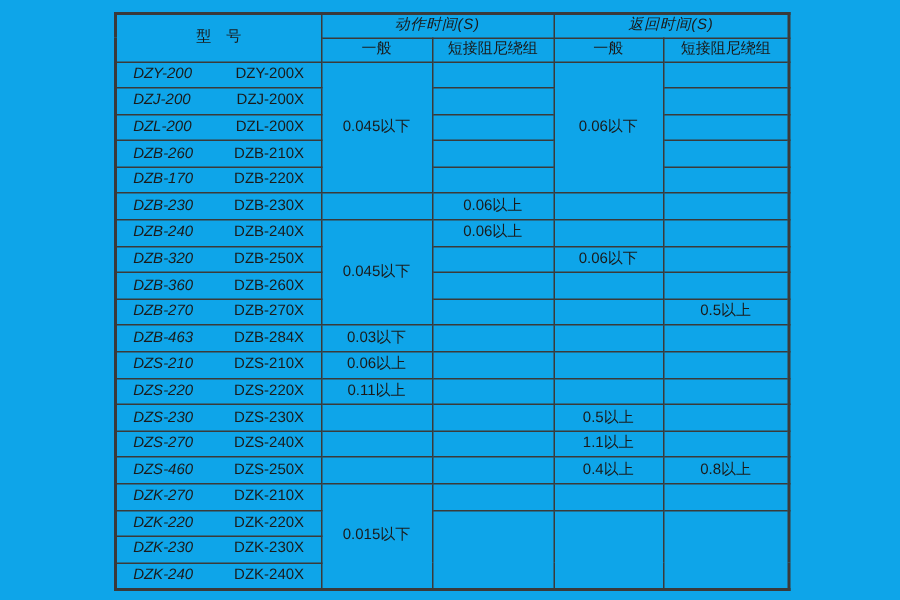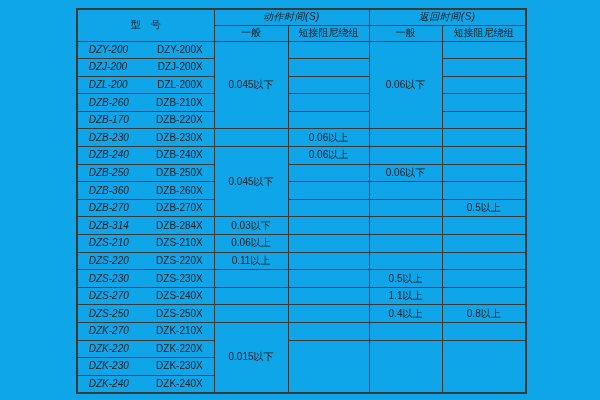--- a/index.html
+++ b/index.html
@@ -148,21 +148,21 @@
             </div>
           </td>
         <td rowspan="4">0.045以下</td>
         <td>0.06以上</td>
         <td></td>
         <td></td>
       </tr>
       <tr>
         <td>
             <div class="model-wrap">
-              <span class="model-a">DZB-250</span>
+              <span class="model-a">DZB-320</span>
               <span class="model-b">DZB-250X</span>
             </div>
           </td>
         <td></td>
         <td>0.06以下</td>
         <td></td>
       </tr>
       <tr>
         <td>
             <div class="model-wrap">
@@ -181,21 +181,21 @@
               <span class="model-b">DZB-270X</span>
             </div>
           </td>
         <td></td>
         <td></td>
         <td>0.5以上</td>
       </tr>
       <tr>
         <td>
             <div class="model-wrap">
-              <span class="model-a">DZB-314</span>
+              <span class="model-a">DZB-463</span>
               <span class="model-b">DZB-284X</span>
             </div>
           </td>
         <td>0.03以下</td>
         <td></td>
         <td></td>
         <td></td>
       </tr>
       <tr>
         <td>
@@ -241,21 +241,21 @@
             </div>
           </td>
         <td></td>
         <td></td>
         <td>1.1以上</td>
         <td></td>
       </tr>
       <tr>
         <td>
             <div class="model-wrap">
-              <span class="model-a">DZS-250</span>
+              <span class="model-a">DZS-460</span>
               <span class="model-b">DZS-250X</span>
             </div>
           </td>
         <td></td>
         <td></td>
         <td>0.4以上</td>
         <td>0.8以上</td>
       </tr>
       <tr>
         <td>

